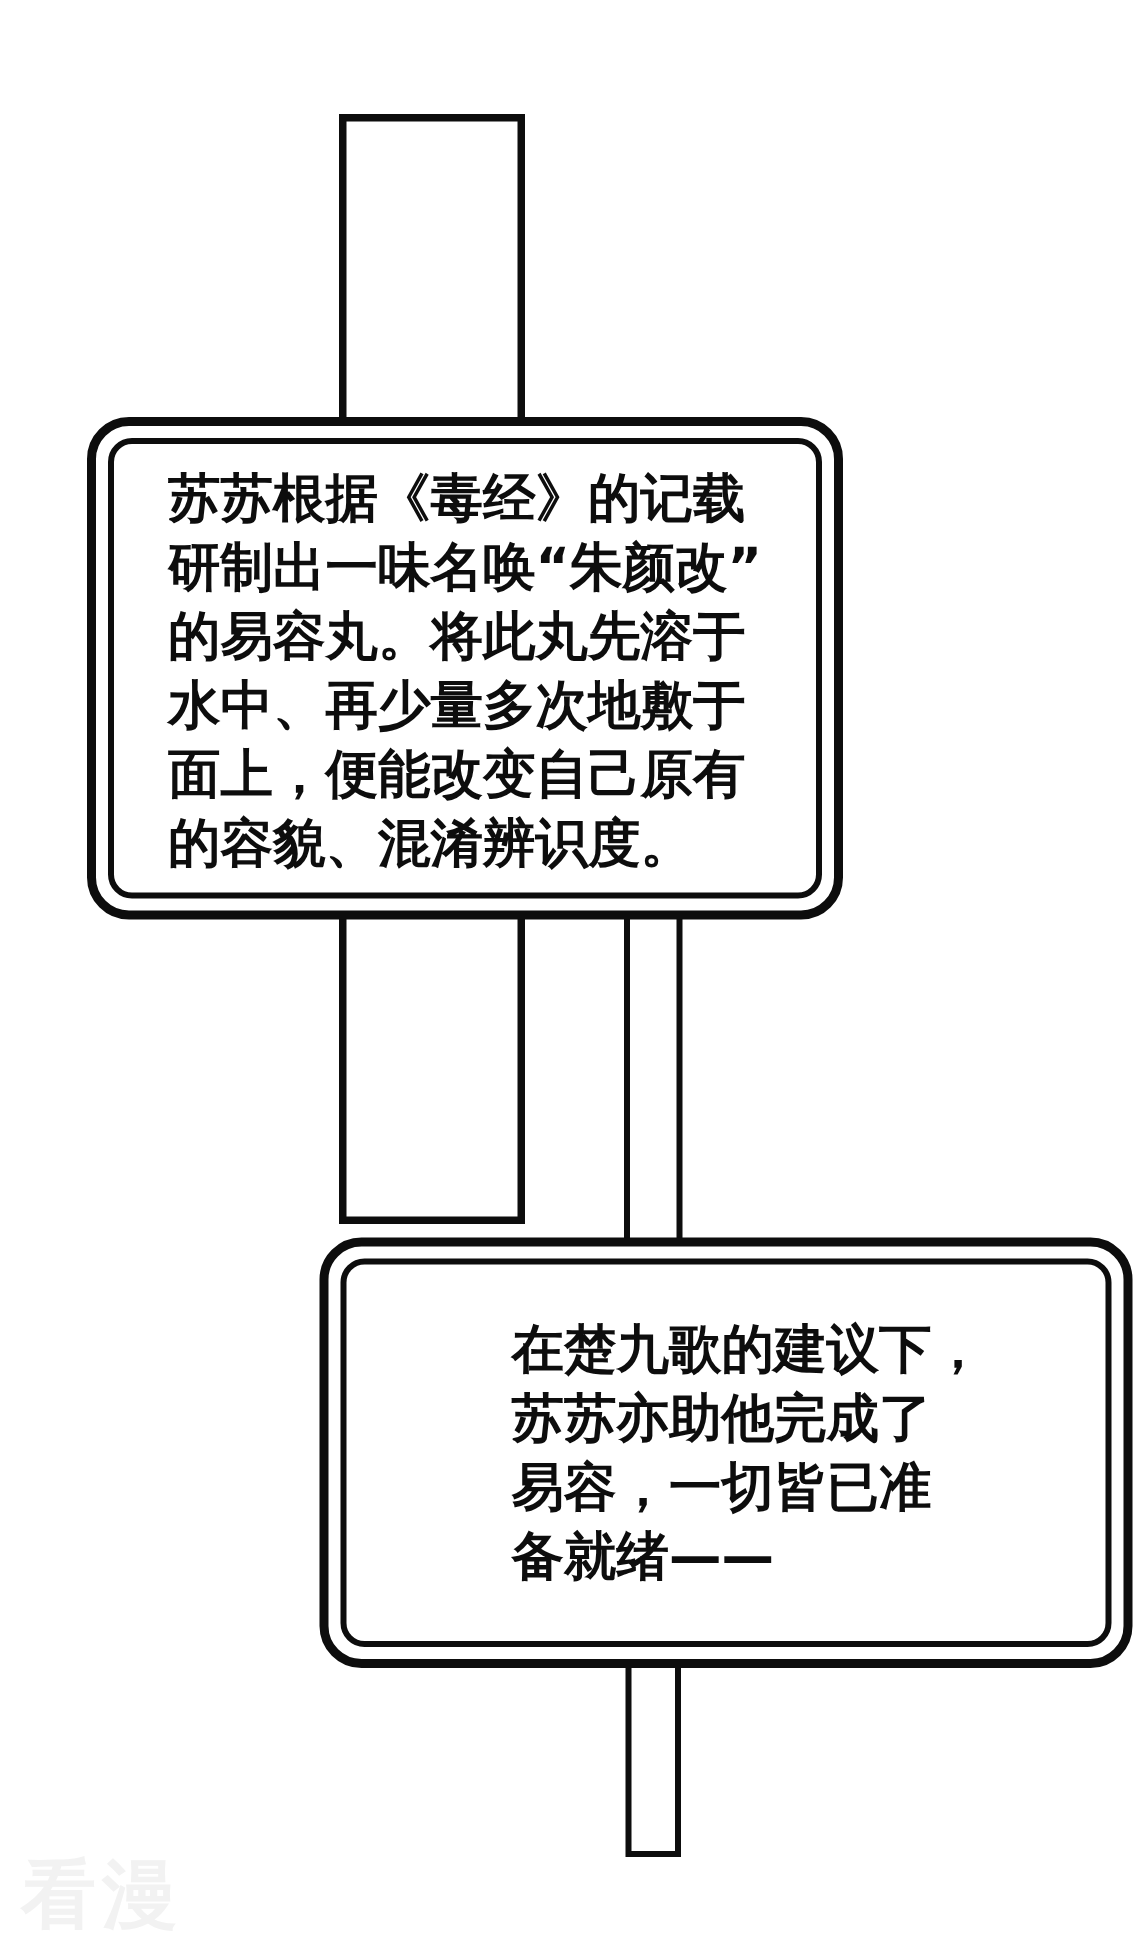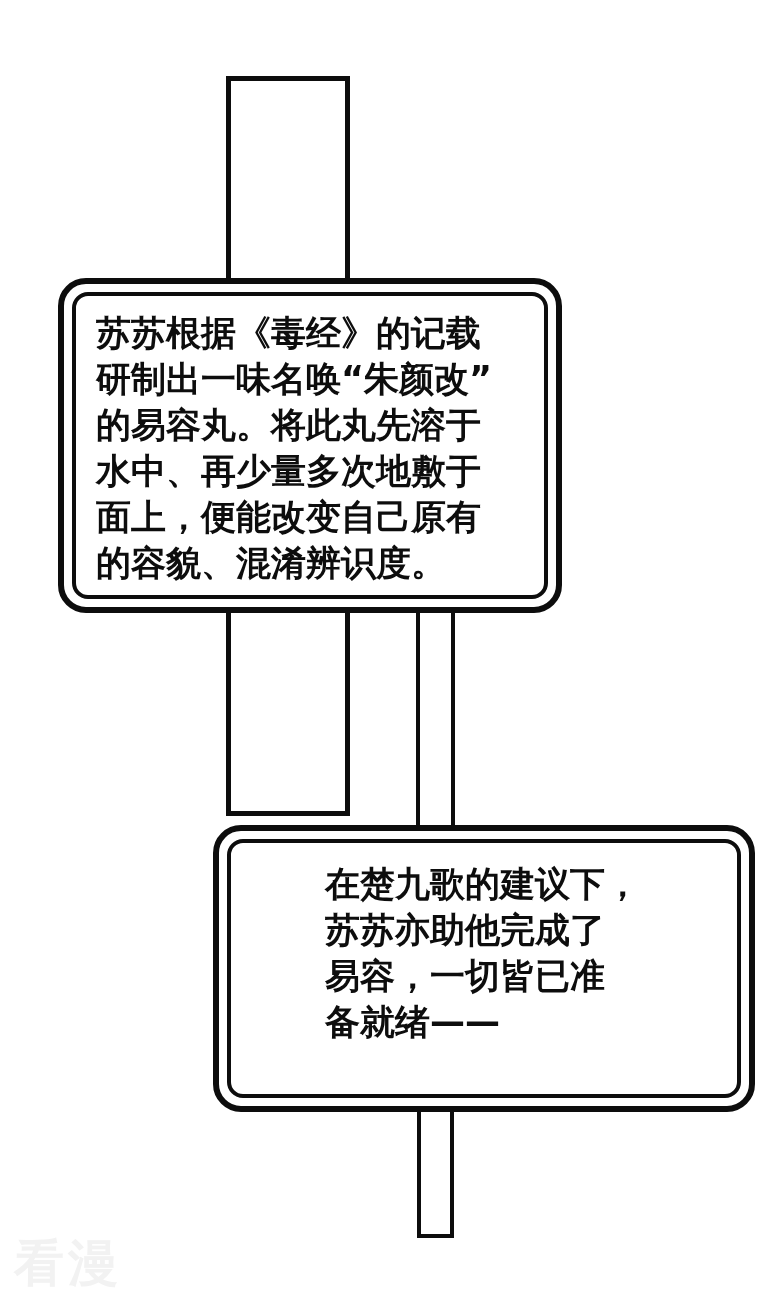--- a/index.html
+++ b/index.html
@@ -47,23 +47,24 @@
   .box1 { left: 58px;  top: 278px; width: 504px; height: 335px; }
   .box2 { left: 213px; top: 825px; width: 542px; height: 287px; }
 
   .caption-text {
     color: var(--ink);
     font-weight: bold;
     font-size: 35px;
     line-height: 46px;
     white-space: pre-line;
     letter-spacing: 0;
+    margin-left: 16px;
   }
   .box1 .caption-text { padding: 14px 8px 0 20px; }
-  .box2 .caption-text { padding: 18px 8px 0 94px; }
+  .box2 .caption-text { padding: 34px 8px 0 94px; }
 
   .watermark {
     position: absolute;
     left: 14px;
     top: 1230px;
     font-size: 50px;
     font-weight: bold;
     color: var(--watermark);
     letter-spacing: 4px;
     user-select: none;

